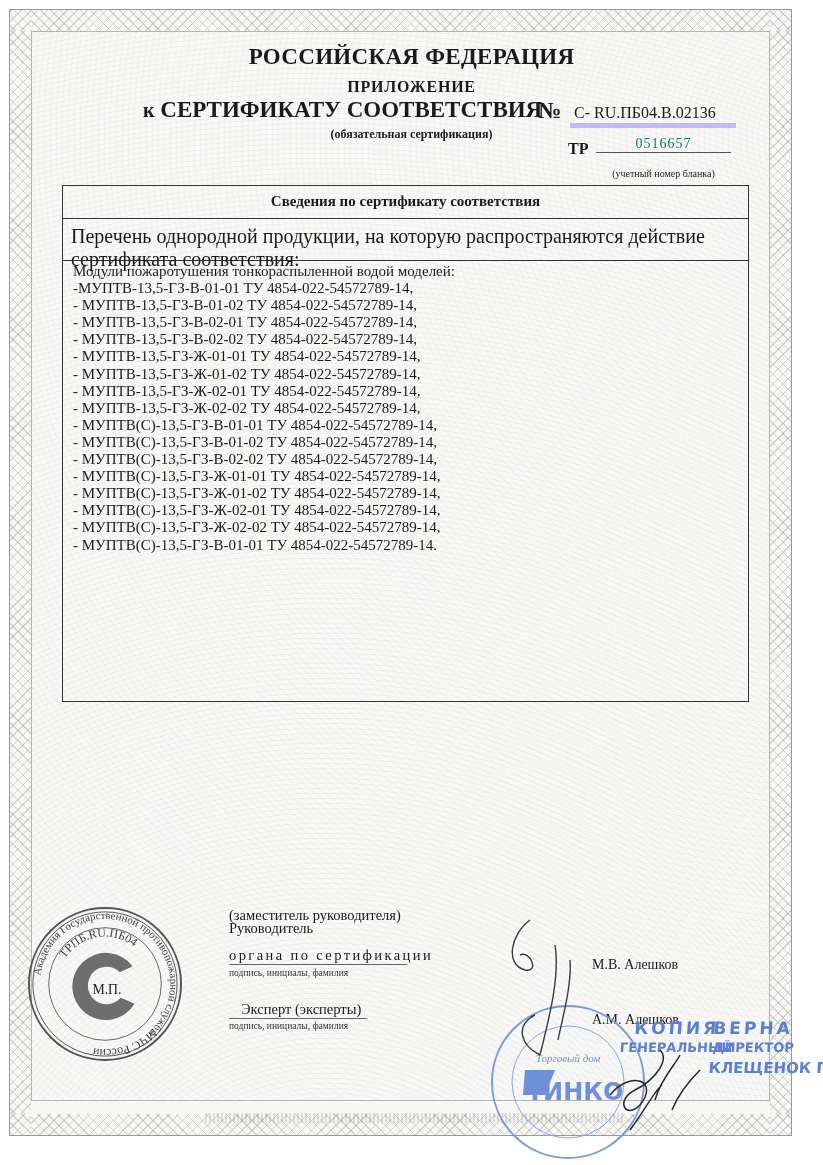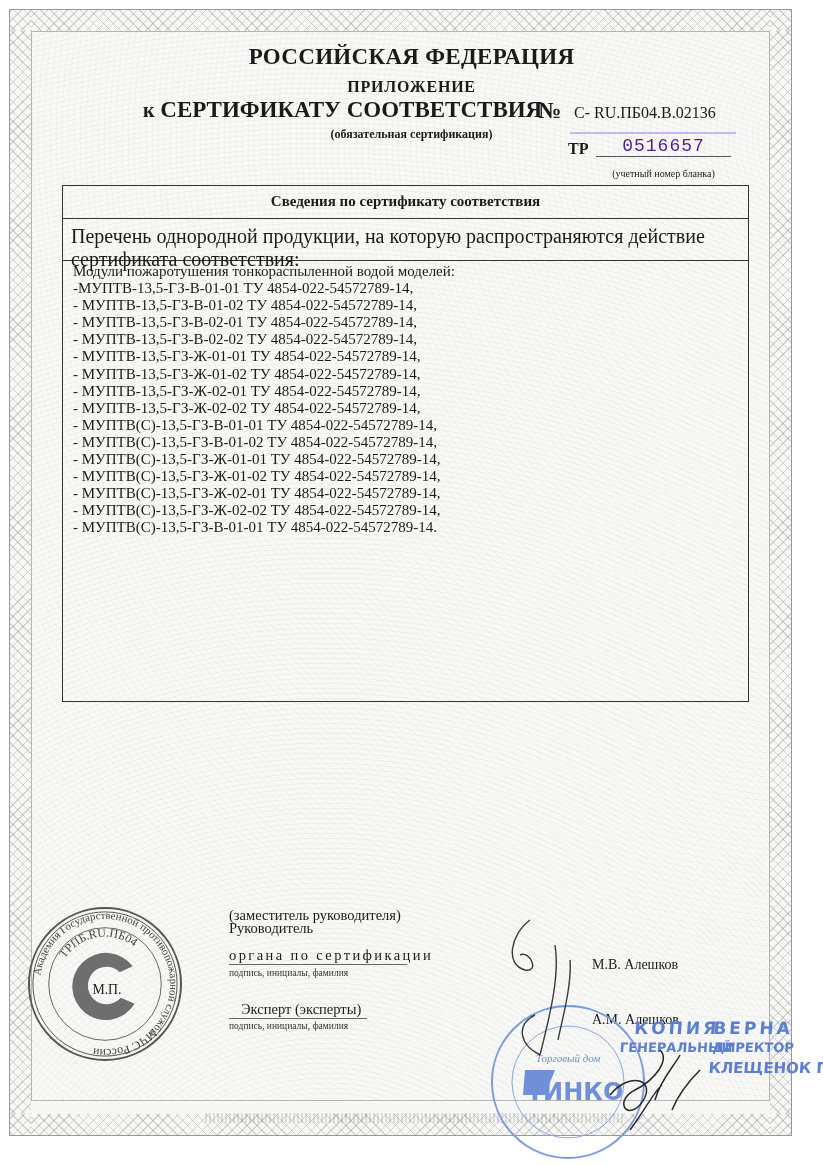--- a/index.html
+++ b/index.html
@@ -36,26 +36,26 @@
     opacity:.6;
   }
 
   .title-rf { position:absolute; left:0; width:823px; top:44px; text-align:center;
     font-weight:bold; font-size:23px; letter-spacing:.3px; }
   .title-app { position:absolute; left:0; width:823px; top:78px; text-align:center;
     font-weight:bold; font-size:16px; letter-spacing:.8px; }
   .title-cert { position:absolute; left:143px; top:97px; font-weight:bold; font-size:23px; white-space:nowrap; }
   .title-cert .k { font-size:20px; }
   .num-sign { position:absolute; left:538px; top:98px; font-weight:bold; font-size:23px; }
-  .cert-number { position:absolute; left:570px; top:104px; width:162px; border-bottom:2px solid #c4b5fd;
-    font-size:16px; padding-left:4px; padding-bottom:10px; }
+  .cert-number { position:absolute; left:570px; top:104px; width:162px; border-bottom:5px solid #c4b5fd;
+    font-size:16px; padding-left:4px; padding-bottom:1px; }
   .mandatory { position:absolute; left:0; width:823px; top:127px; text-align:center; font-weight:bold; font-size:12px; }
   .tp-label { position:absolute; left:568px; top:140px; font-weight:bold; font-size:16px; }
   .blank-number { position:absolute; left:596px; top:136px; width:135px; border-bottom:1px solid #555;
-    text-align:center; font-family:Liberation Mono, monospace; font-size:18px; color:#4c1d95; letter-spacing:1px; }
+    text-align:center; font-family:Liberation Serif, serif; font-size:14px; color:#0f766e; letter-spacing:1px; }
   .blank-caption { position:absolute; left:596px; width:135px; top:168px; text-align:center; font-size:10px; color:#222; }
 
   .info-table { position:absolute; left:62px; top:185px; width:687px; height:517px;
     border:1.5px solid #333; box-sizing:border-box; }
   .info-header { height:32px; border-bottom:1.5px solid #333; text-align:center; font-weight:bold; font-size:15px;
     line-height:30px; }
   .info-sub { height:42px; border-bottom:1.5px solid #333; font-size:20px; padding:6px 0 0 8px; box-sizing:border-box; }
   .info-body { padding:2px 0 0 10px; font-size:15px; line-height:17.1px; }
   .info-body div { white-space:nowrap; }
 
@@ -111,20 +111,21 @@
         <div>-МУПТВ-13,5-ГЗ-В-01-01 ТУ 4854-022-54572789-14,</div>
         <div>- МУПТВ-13,5-ГЗ-В-01-02 ТУ 4854-022-54572789-14,</div>
         <div>- МУПТВ-13,5-ГЗ-В-02-01 ТУ 4854-022-54572789-14,</div>
         <div>- МУПТВ-13,5-ГЗ-В-02-02 ТУ 4854-022-54572789-14,</div>
         <div>- МУПТВ-13,5-ГЗ-Ж-01-01 ТУ 4854-022-54572789-14,</div>
         <div>- МУПТВ-13,5-ГЗ-Ж-01-02 ТУ 4854-022-54572789-14,</div>
         <div>- МУПТВ-13,5-ГЗ-Ж-02-01 ТУ 4854-022-54572789-14,</div>
         <div>- МУПТВ-13,5-ГЗ-Ж-02-02 ТУ 4854-022-54572789-14,</div>
         <div>- МУПТВ(С)-13,5-ГЗ-В-01-01 ТУ 4854-022-54572789-14,</div>
         <div>- МУПТВ(С)-13,5-ГЗ-В-01-02 ТУ 4854-022-54572789-14,</div>
+        <div>- МУПТВ(С)-13,5-ГЗ-В-02-02 ТУ 4854-022-54572789-14,</div>
         <div>- МУПТВ(С)-13,5-ГЗ-Ж-01-01 ТУ 4854-022-54572789-14,</div>
         <div>- МУПТВ(С)-13,5-ГЗ-Ж-01-02 ТУ 4854-022-54572789-14,</div>
         <div>- МУПТВ(С)-13,5-ГЗ-Ж-02-01 ТУ 4854-022-54572789-14,</div>
         <div>- МУПТВ(С)-13,5-ГЗ-Ж-02-02 ТУ 4854-022-54572789-14,</div>
         <div>- МУПТВ(С)-13,5-ГЗ-В-01-01 ТУ 4854-022-54572789-14.</div>
       </div>
   </div>
 </div>
 
 <svg class="stamp-left" viewBox="0 0 160 160">

